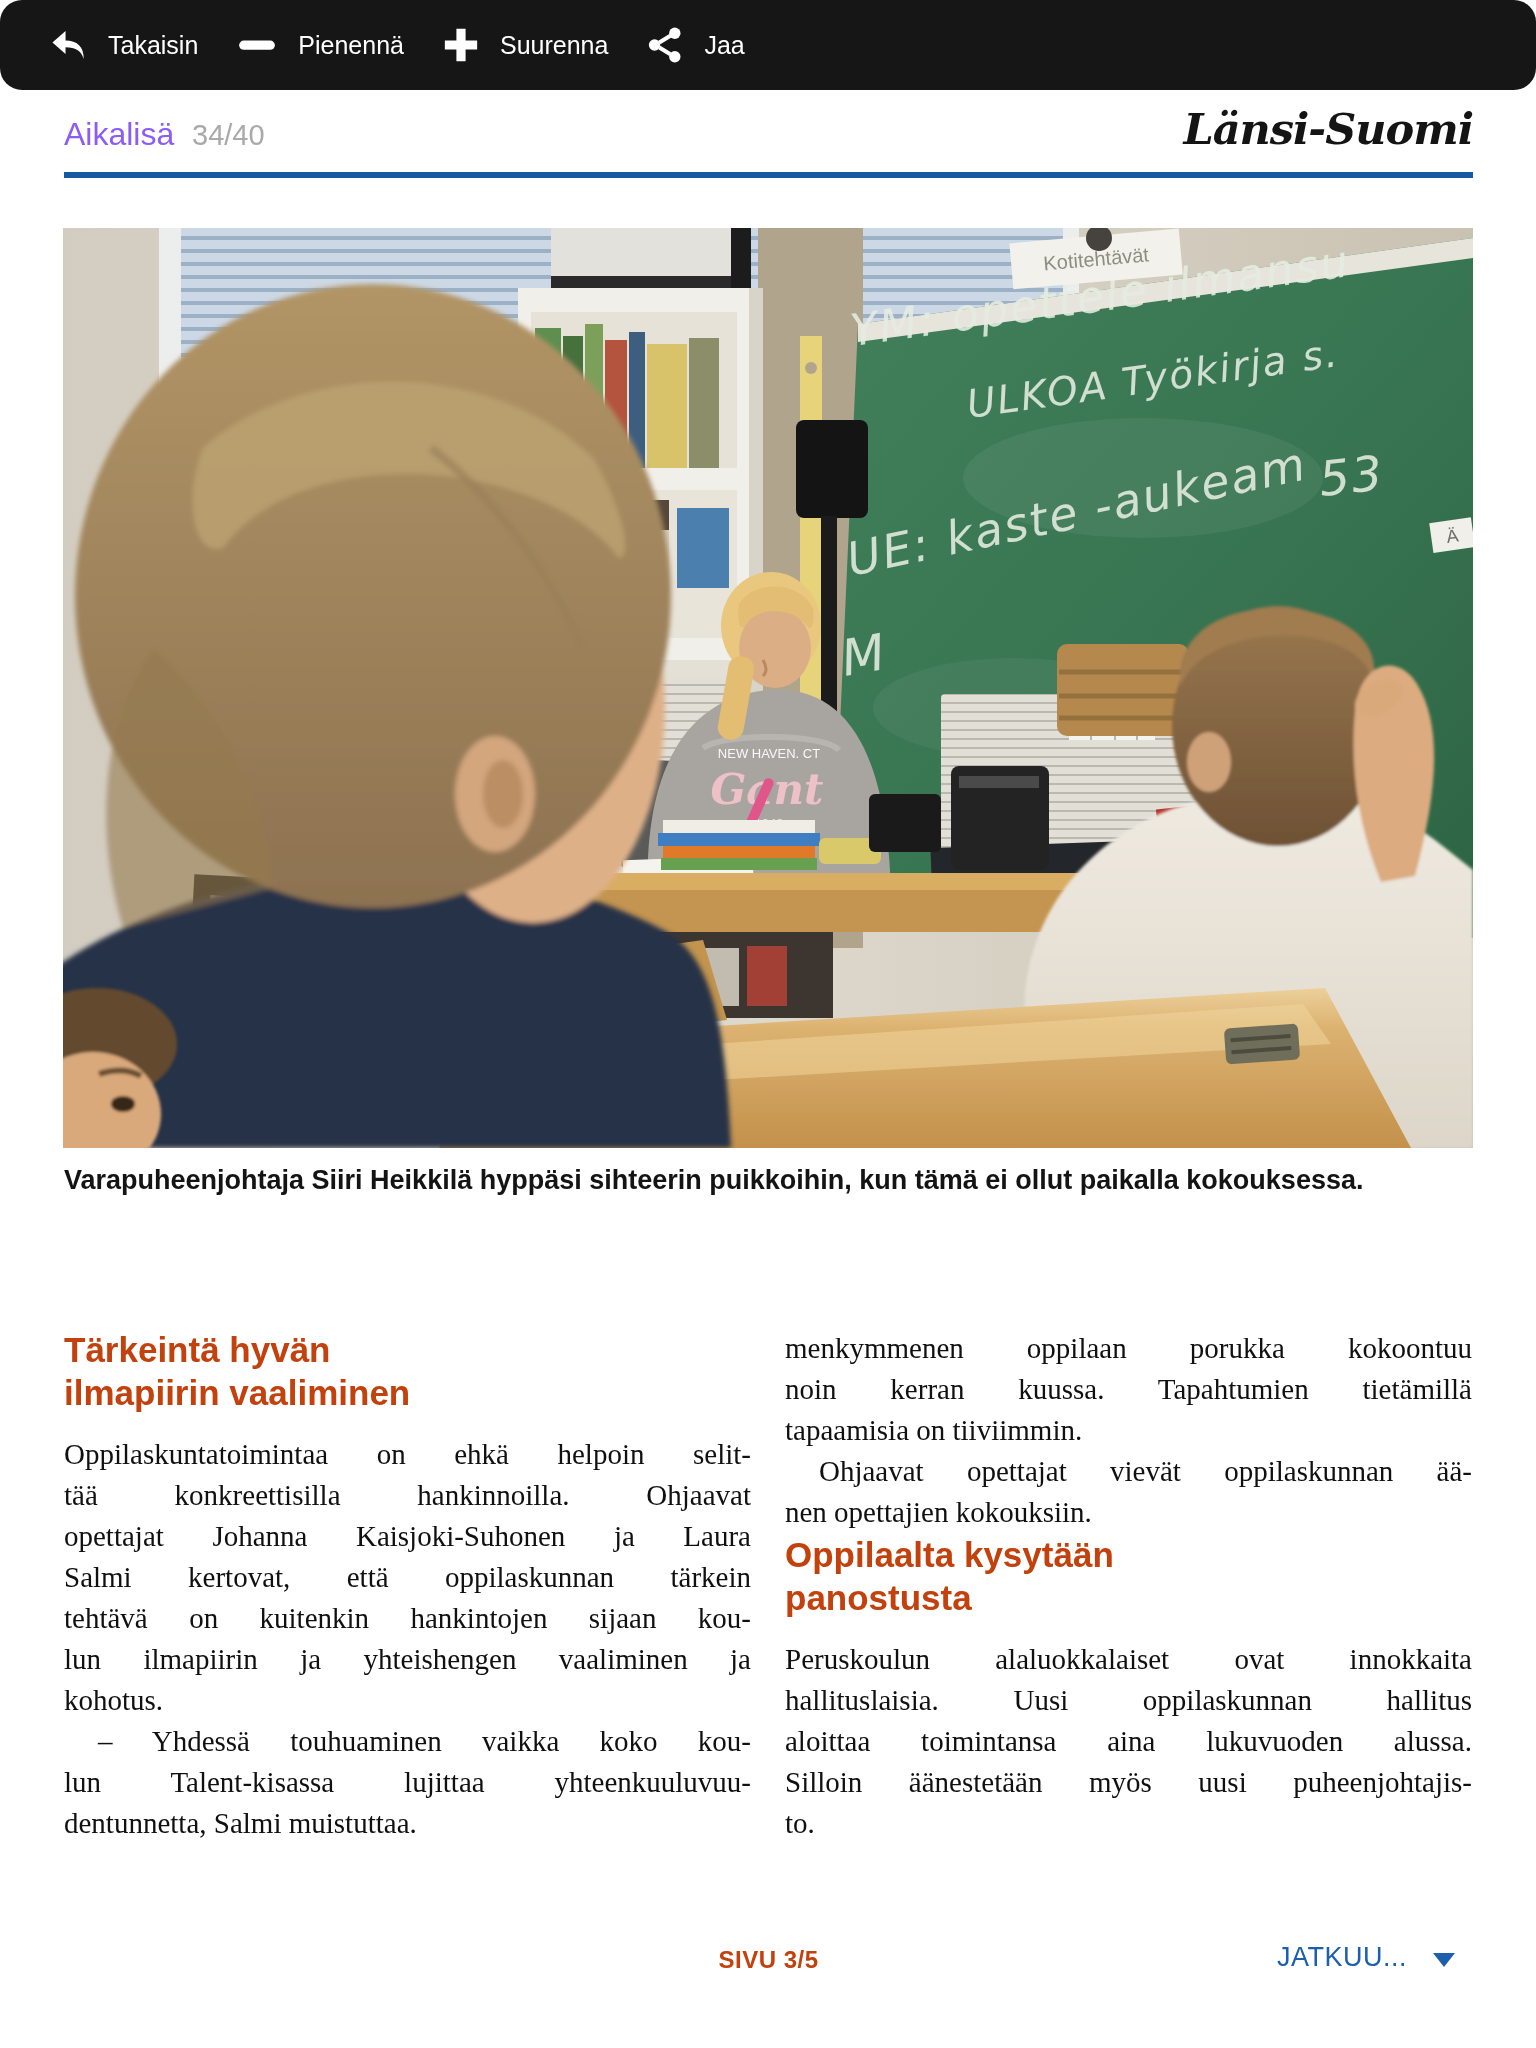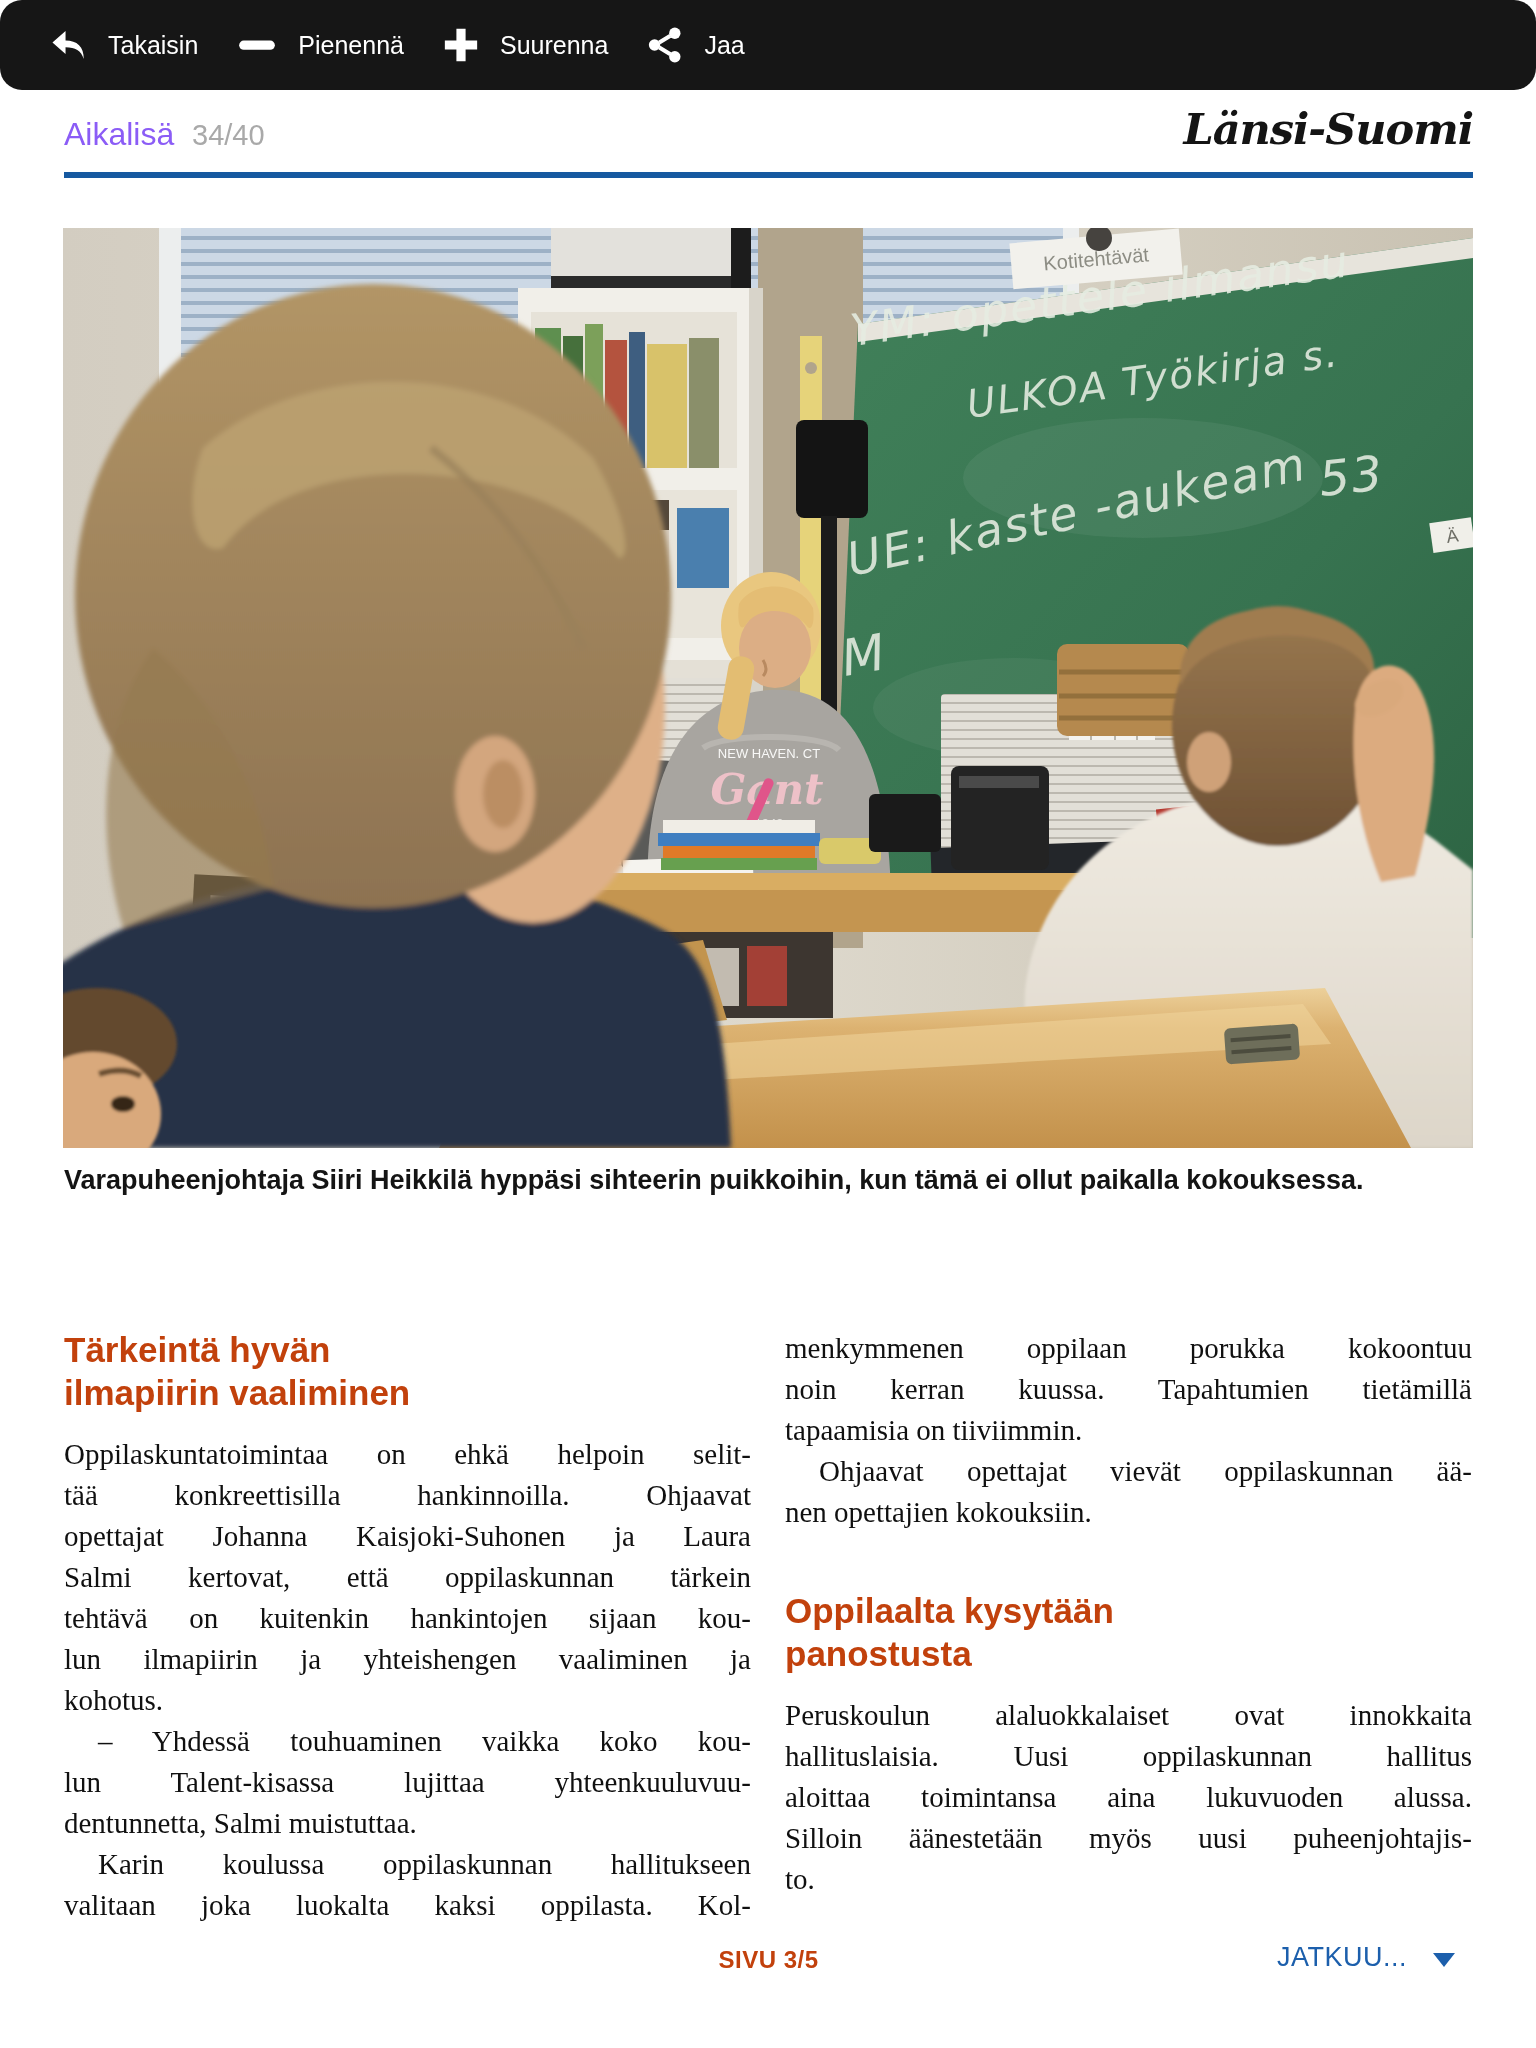--- a/index.html
+++ b/index.html
@@ -24,21 +24,21 @@
   .photo svg{display:block;width:100%;height:100%;}
   .chalk{font-family:"DejaVu Sans", sans-serif;font-style:italic;fill:#e6ede2;opacity:.88;letter-spacing:2px;}
   .caption{position:absolute;left:64px;top:1162px;width:1408px;font-size:27px;font-weight:bold;
            line-height:37px;color:#141414;}
 
   
   .article{position:absolute;left:64px;top:1328px;width:1409px;display:flex;gap:34px;}
   .article-col{width:687px;}
   .h2{font-size:35px;line-height:43px;font-weight:bold;color:#c2410c;margin:0 0 20px 0;
       font-family:"Liberation Sans", sans-serif;}
-  .article-col > .h2:not(:first-child){margin-top:56px;}
+  .article-col > .h2:not(:first-child){}
   .para{font-family:"Liberation Serif", serif;font-size:29px;line-height:41px;color:#101010;margin:0;}
   .pline{text-align:justify;text-align-last:justify;}
   .pline.last{text-align-last:left;}
   .para.cont .pline.last{text-align-last:justify;}
   .pline.ind{text-indent:34px;}
 
   
   .footer{position:absolute;left:64px;top:1940px;width:1409px;height:40px;}
   .page-label{position:absolute;left:50%;transform:translateX(-50%);top:6px;
               font-size:24px;font-weight:bold;color:#c2410c;letter-spacing:.5px;}
@@ -338,24 +338,20 @@
           <div class="pline">Salmi kertovat, että oppilaskunnan tärkein</div>
           <div class="pline">tehtävä on kuitenkin hankintojen sijaan kou-</div>
           <div class="pline">lun ilmapiirin ja yhteishengen vaaliminen ja</div>
           <div class="pline last">kohotus.</div>
         </div>
         <div class="para">
           <div class="pline ind">– Yhdessä touhuaminen vaikka koko kou-</div>
           <div class="pline">lun Talent-kisassa lujittaa yhteenkuuluvuu-</div>
           <div class="pline last">dentunnetta, Salmi muistuttaa.</div>
         </div>
-        <div class="para cont">
-          <div class="pline ind">Karin koulussa oppilaskunnan hallitukseen</div>
-          <div class="pline last">valitaan joka luokalta kaksi oppilasta. Kol-</div>
-        </div>
       </div>
     <div class="article-col">
         <div class="para">
           <div class="pline">menkymmenen oppilaan porukka kokoontuu</div>
           <div class="pline">noin kerran kuussa. Tapahtumien tietämillä</div>
           <div class="pline last">tapaamisia on tiiviimmin.</div>
         </div>
         <div class="para">
           <div class="pline ind">Ohjaavat opettajat vievät oppilaskunnan ää-</div>
           <div class="pline last">nen opettajien kokouksiin.</div>

